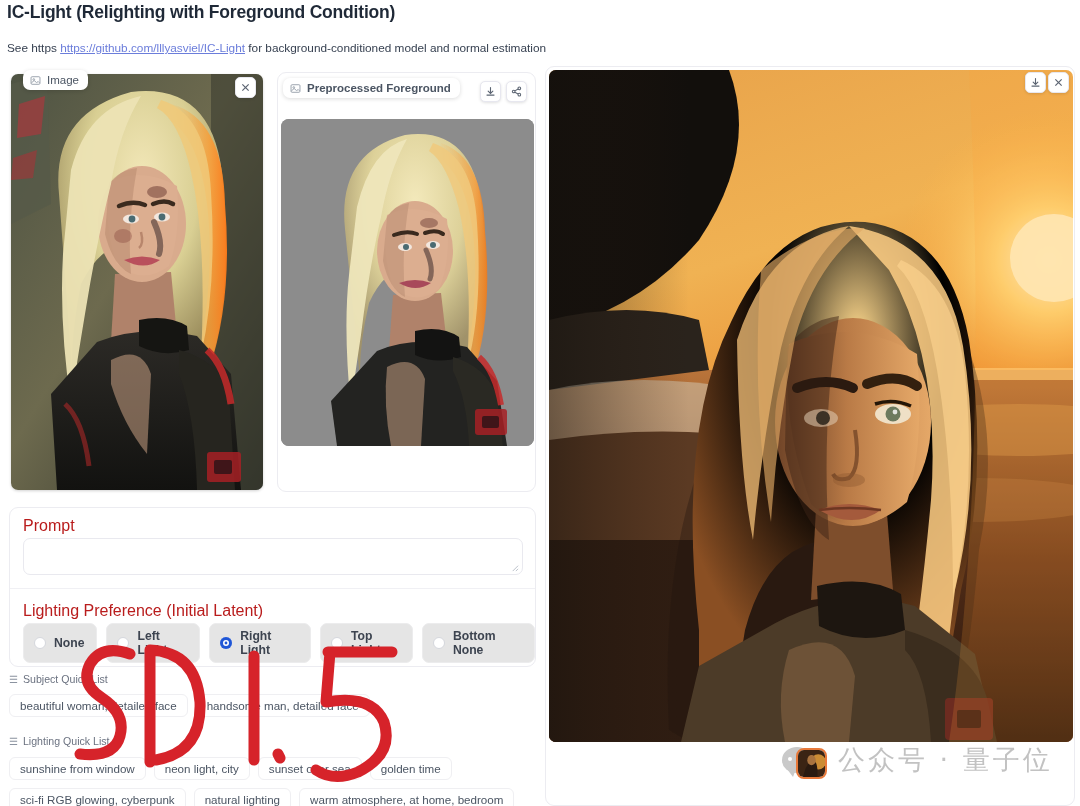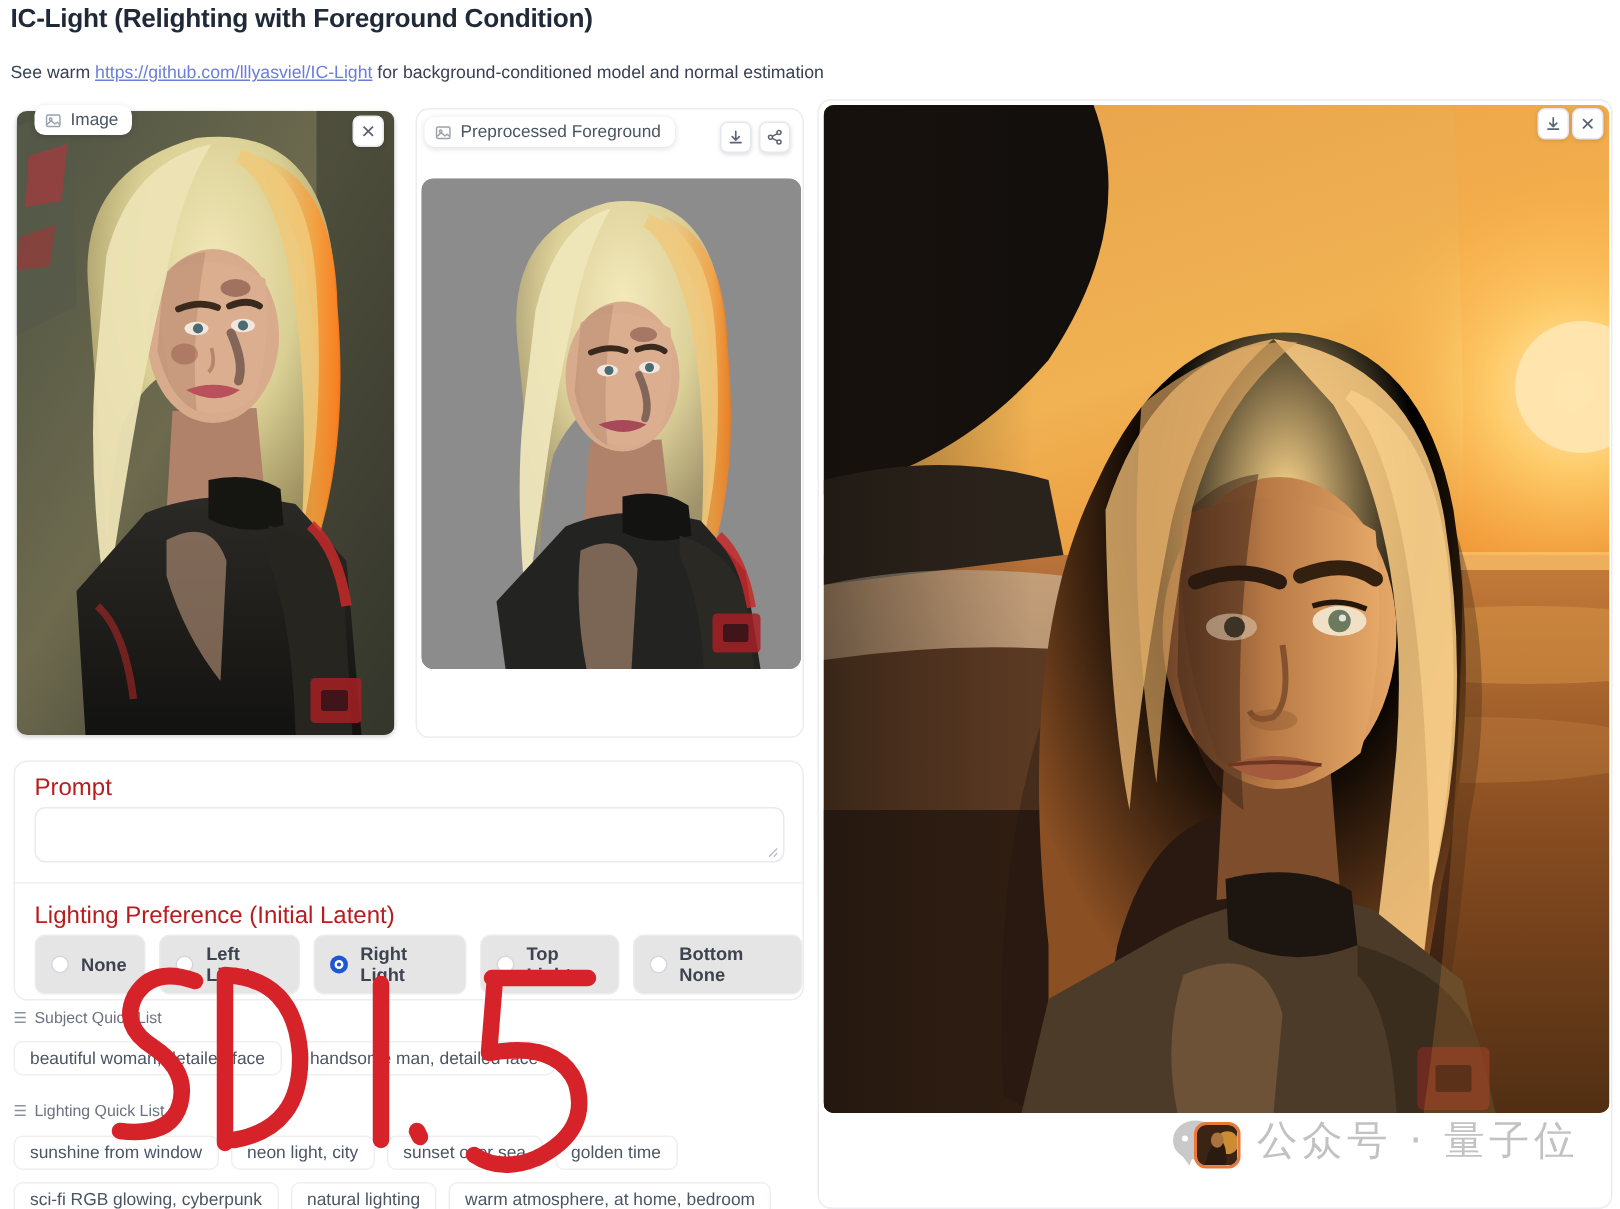--- a/index.html
+++ b/index.html
@@ -54,21 +54,21 @@
     width: 21px; height: 21px;
     background: #fff; border: 1px solid #e7e7ef; border-radius: 5px;
     display: flex; align-items: center; justify-content: center;
     box-shadow: 0 1px 3px rgba(0,0,0,.12);
     color: #5b6472;
   }
   .iconbtn svg { width: 11px; height: 11px; display: block; }
   .chip svg { width: 11px; height: 11px; display: block; color: #9aa2ad; }
 
   
-  #panel-fg { left: 277px; top: 72px; width: 259px; height: 420px; }
+  #panel-fg { left: 277px; top: 72px; width: 259px; height: 420px; font-weight: bold; }
   #panel-fg .fg-img {
     position: absolute; left: 3px; top: 46px; width: 253px; height: 327px;
     border-radius: 8px; overflow: hidden; background: #8a8a8a;
   }
 
   
   #panel-out { left: 545px; top: 66px; width: 530px; height: 740px; }
   #panel-out .out-img {
     position: absolute; left: 3px; top: 3px; width: 524px; height: 672px;
     overflow: hidden; border-radius: 7px;
@@ -161,21 +161,21 @@
   
   .art { position: absolute; inset: 0; }
 </style>
 </head>
 <body>
 
 <div class="page">
 
   <div class="hdr-title">IC-Light (Relighting with Foreground Condition)</div>
   <div class="hdr-sub">
-    <span>See warm </span><a href="#">https://github.com/lllyasviel/IC-Light</a><span> for background-conditioned model and normal estimation</span>
+    <span>See https </span><a href="#">https://github.com/lllyasviel/IC-Light</a><span> for background-conditioned model and normal estimation</span>
   </div>
 
   <div class="card" id="panel-input">
     <div class="img-frame">
       <svg class="art" viewBox="0 0 252 416" preserveAspectRatio="none">
         <defs>
           <linearGradient id="ibg" x1="0" y1="0" x2="1" y2="1">
             <stop offset="0%" stop-color="#4e5343"></stop>
               <stop offset="45%" stop-color="#6d6a4e"></stop>
             <stop offset="100%" stop-color="#2b2d25"></stop>

